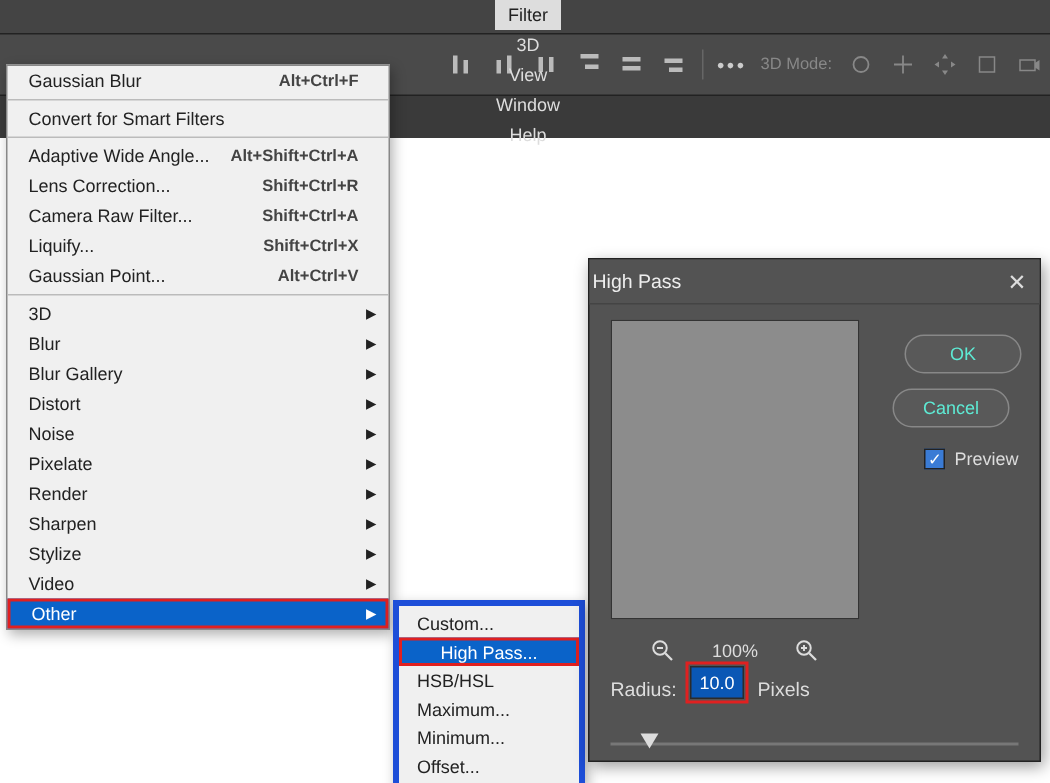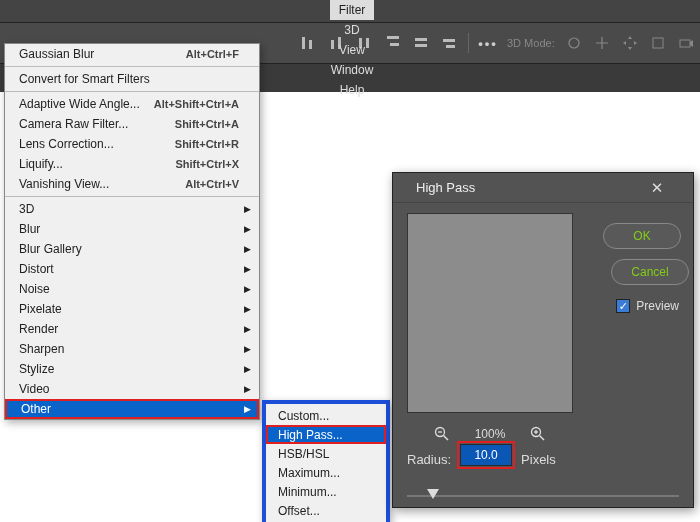--- a/index.html
+++ b/index.html
@@ -22,39 +22,39 @@
   .dropdown .row .lbl { flex: 1; white-space: nowrap; }
   .dropdown .row .sc  { color: #444; font-size: 11px; font-weight: bold; }
   .dropdown .row .arw { position: absolute; right: 8px; font-size: 9px; color: #222; }
   .dropdown .row.highlight { background: #0a63c9; color: #fff; padding-left: 16px; }
   .dropdown .row.highlight .arw { color: #fff; }
   .dropdown .row.outlined { outline: 2px solid #e02020; outline-offset: -2px; }
 
   
   .submenu { position: absolute; top: 400px; left: 262px; width: 128px; background: #f0f0f0; border: 4px solid #1d4ed8; box-shadow: 2px 3px 8px rgba(0,0,0,.3); z-index: 25; font-size: 12px; color: #222; padding: 2px 0; }
   .submenu .srow { height: 19px; display: flex; align-items: center; padding: 0 12px; }
-  .submenu .srow.highlight { background: #0a63c9; color: #fff; }
+  .submenu .srow.highlight { background: #0a63c9; color: #fff; justify-content: center; }
   .submenu .srow.outlined { outline: 2px solid #e02020; outline-offset: -2px; }
 
   
   .dialog { position: absolute; top: 172px; left: 392px; width: 302px; background: #535353; border: 1px solid #222; box-shadow: 2px 3px 10px rgba(0,0,0,.4); z-index: 30; font-size: 12px; color: #ddd; }
-  .titlebar { height: 30px; display: flex; align-items: center; padding: 0 23px; background: #535353; border-bottom: 1px solid #444; }
+  .titlebar { height: 30px; display: flex; align-items: center; padding: 0 2px; background: #535353; border-bottom: 1px solid #444; }
   .titlebar .ttl { flex: 1; color: #eee; font-size: 13px; }
   .titlebar .x { width: 26px; height: 26px; display: flex; align-items: center; justify-content: center; color:#ddd; font-size: 15px; }
   .dlg-body { position: relative; padding: 10px; height: 304px; }
   .preview { position: absolute; top: 10px; left: 14px; width: 166px; height: 200px; background: #8c8c8c; border: 1px solid #333; }
-  .btn { position: absolute; width: 78px; height: 26px; border: 1px solid #888; border-radius: 13px; background: #595959; color: #84cc16; display:flex; align-items:center; justify-content:center; font-size:12px; }
+  .btn { position: absolute; width: 78px; height: 26px; border: 1px solid #888; border-radius: 13px; background: #595959; color: #5eead4; display:flex; align-items:center; justify-content:center; font-size:12px; }
   .btn.ok { top: 20px; right: 12px; }
-  .btn.cancel { top: 56px; right: 4px; }
+  .btn.cancel { top: 56px; right: 20px; }
   .chk-row { position: absolute; top: 96px; right: 14px; display: flex; align-items: center; gap: 6px; }
   .chk { width: 14px; height: 14px; background: #3a7bd5; border: 1px solid #222; display:flex; align-items:center; justify-content:center; color:#fff; font-size:11px; }
   .zoomrow { position: absolute; top: 222px; left: 14px; width: 166px; display:flex; align-items:center; justify-content:center; gap: 24px; color:#ddd; font-size:12px; }
   .mag { width:18px; height:18px; display:flex; align-items:center; justify-content:center; }
   .radius-row { position: absolute; top: 240px; left: 14px; width: 272px; display:flex; align-items:flex-end; gap: 8px; font-size: 13px; color:#ddd; }
-  .radius-input { width: 52px; height: 22px; background: #454545; border: 1px solid #2b2b2b; color:#fff; text-align:center; font-size:12px; }
+  .radius-input { width: 36px; height: 22px; background: #454545; border: 1px solid #2b2b2b; color:#fff; text-align:center; font-size:12px; }
   .radius-input.sel { background: #0a57b5; }
   .radius-box { outline: 2px solid #e02020; padding: 1px; }
   .slider { position: absolute; top: 286px; left: 14px; width: 272px; height: 14px; }
   .slider .track { position:absolute; top:6px; left:0; right:0; height:2px; background:#777; }
   .slider .thumb { position:absolute; top:0; left:20px; width:0; height:0; border-left:6px solid transparent; border-right:6px solid transparent; border-top:10px solid #ddd; }
   svg { display:block; }
 </style>
 </head>
 <body>
 
@@ -146,33 +146,33 @@
   <div class="row sep"></div>
   <div class="row">
     <span class="lbl">Convert for Smart Filters</span>
   </div>
   <div class="row sep"></div>
   <div class="row">
       <span class="lbl">Adaptive Wide Angle...</span>
       <span class="sc">Alt+Shift+Ctrl+A</span>
     </div>
   <div class="row">
+      <span class="lbl">Lens Correction...</span>
+      <span class="sc">Shift+Ctrl+R</span>
+    </div>
+  <div class="row">
       <span class="lbl">Camera Raw Filter...</span>
       <span class="sc">Shift+Ctrl+A</span>
     </div>
   <div class="row">
-      <span class="lbl">Lens Correction...</span>
-      <span class="sc">Shift+Ctrl+R</span>
-    </div>
-  <div class="row">
       <span class="lbl">Liquify...</span>
       <span class="sc">Shift+Ctrl+X</span>
     </div>
   <div class="row">
-      <span class="lbl">Vanishing View...</span>
+      <span class="lbl">Gaussian Point...</span>
       <span class="sc">Alt+Ctrl+V</span>
     </div>
   <div class="row sep"></div>
   <div class="row">
       <span class="lbl">3D</span>
       <span class="arw">▶</span>
     </div>
   <div class="row">
       <span class="lbl">Blur</span>
       <span class="arw">▶</span>

